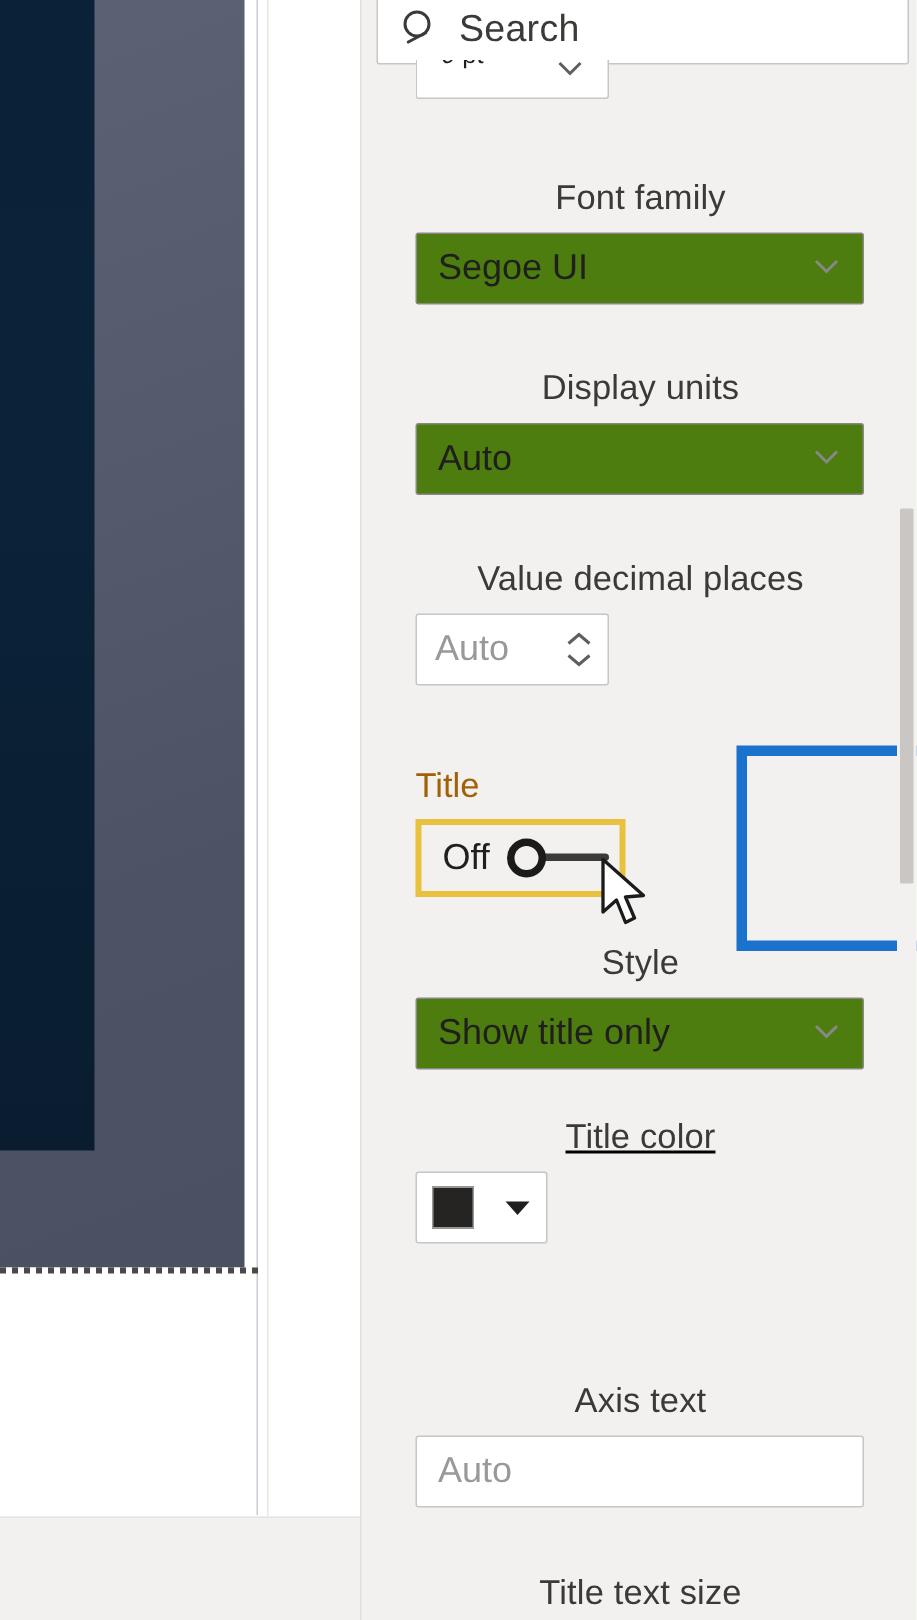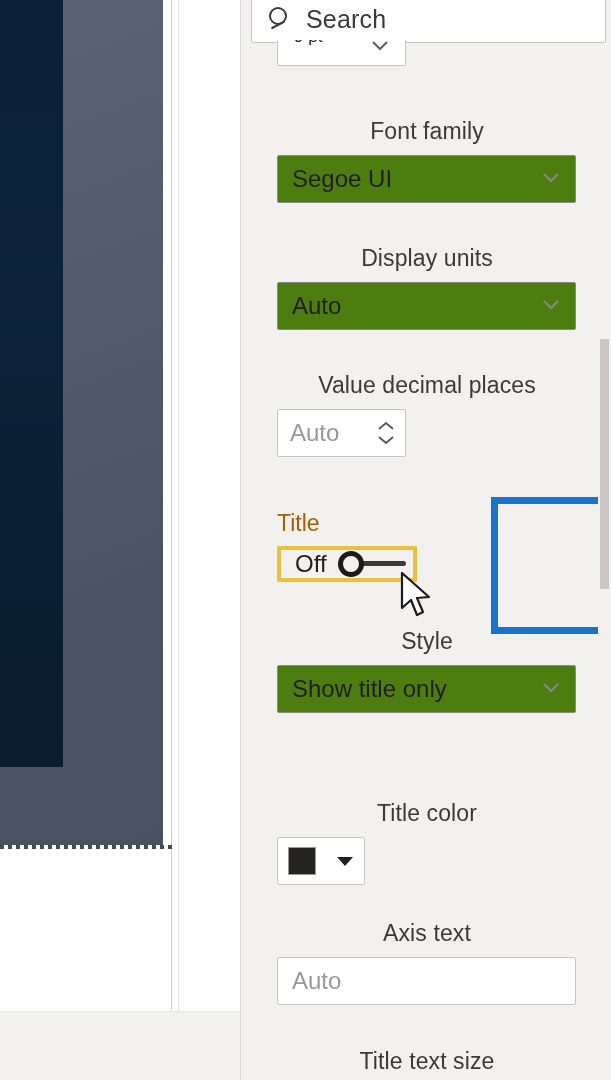--- a/index.html
+++ b/index.html
@@ -110,21 +110,21 @@
   .tri-down{width:0;height:0;border-left:8px solid transparent;border-right:8px solid transparent;border-top:9px solid #201f1e;}
 
   
   #title-annotation{
     position:absolute;left:250px;top:497px;width:200px;height:137px;
     border:7px solid #1b72cd;box-sizing:border-box;
   }
   #title-group{position:absolute;left:36px;top:510px;width:300px;}
   #title-label{font-size:23px;color:#a16207;margin-bottom:9px;}
   #toggle-focus{
-    width:140px;height:36px;border:4px solid #e8c13f;box-sizing:border-box;
+    width:140px;height:52px;border:4px solid #e8c13f;box-sizing:border-box;
     background:#f3f1ef;display:flex;align-items:center;padding-left:14px;
   }
   #toggle-state{font-size:24px;color:#201f1e;margin-right:11px;}
   #toggle-switch{position:relative;width:68px;height:26px;}
   #toggle-track{
     position:absolute;left:20px;top:10px;width:48px;height:5px;background:#3a3a38;border-radius:3px;
   }
   #toggle-knob{
     position:absolute;left:0;top:0;width:26px;height:26px;border-radius:50%;
     border:5px solid #1b1b1a;background:#f3f1ef;box-sizing:border-box;
@@ -229,21 +229,21 @@
     <div class="combo">
       <span class="val">Show title only</span>
       <span class="chev">
         <svg width="24" height="24" viewBox="0 0 24 24">
           <polyline points="5,9 12,16 19,9" fill="none" stroke="#8a8886" stroke-width="2"></polyline>
         </svg>
       </span>
     </div>
   </div>
 
-  <div class="section" style="top:800px;">
+  <div class="section" style="top:744px;text-decoration:underline;">
     <div class="field-label">Title color</div>
     <div class="colorpicker">
       <span class="swatch" style="background:#252423;"></span>
       <span class="tri-down"></span>
     </div>
   </div>
 
   <div class="section" style="top:920px;">
     <div class="field-label">Axis text</div>
     <div class="textinput">

